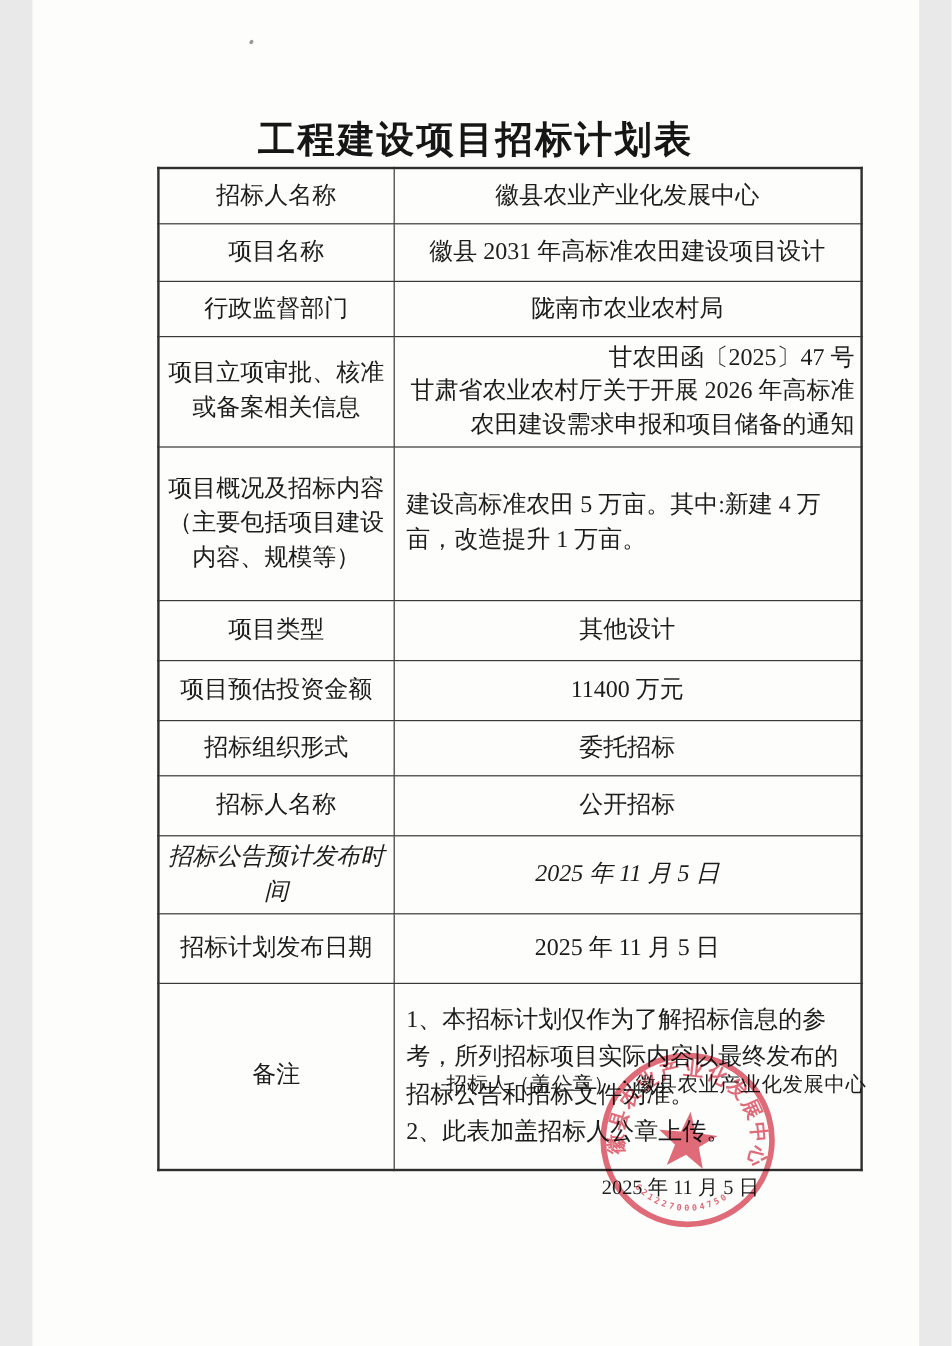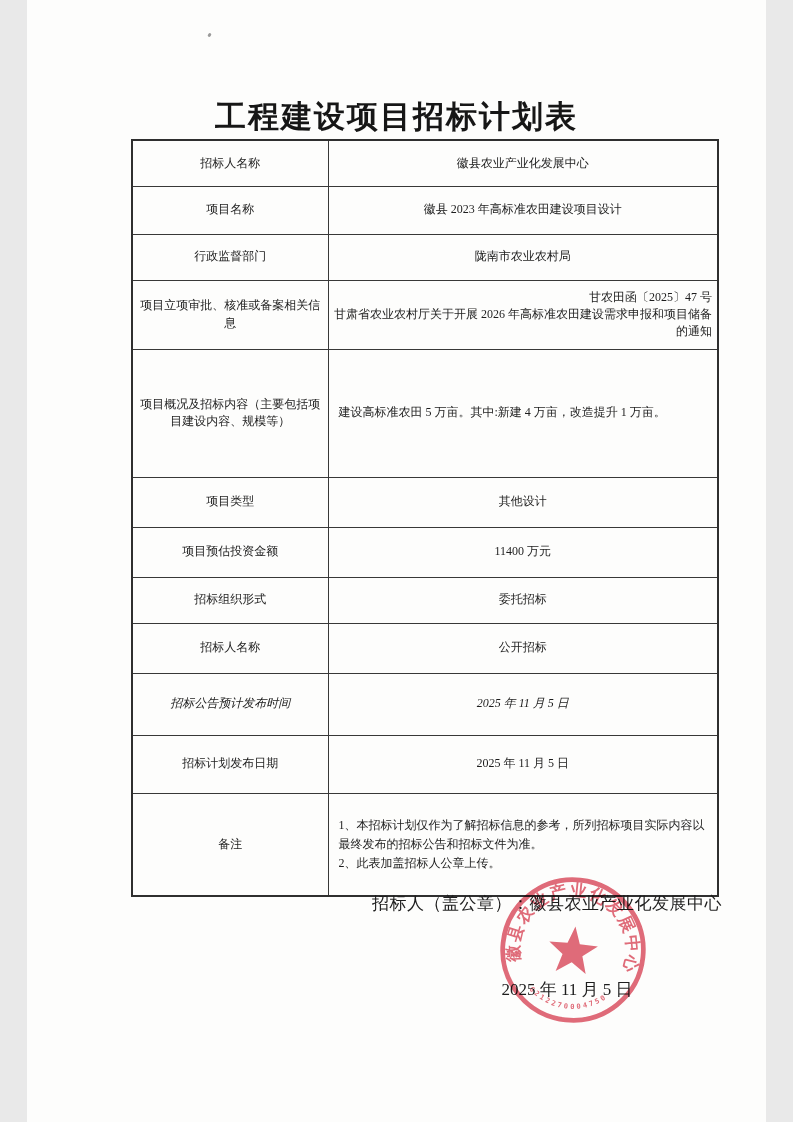--- a/index.html
+++ b/index.html
@@ -34,21 +34,21 @@
   table.plan-table{
     position:absolute;
     left:104px;top:139px;
     width:586px;
     border-collapse:collapse;
     table-layout:fixed;
     border:2px solid #2f2f2f;
   }
   table.plan-table td{
     border:1.5px solid #383838;
-    font-size:12px;
+    font-size:20px;
     color:#1d1d1d;
     padding:3px 5px;
     vertical-align:middle;
     line-height:1.45;
   }
   td.lbl{
     text-align:center;
     padding:3px 14px;
   }
   td.val{
@@ -119,21 +119,21 @@
         <col style="width:196px">
         <col style="width:390px">
       </colgroup>
     <tbody>
       <tr class="r0">
         <td class="lbl">招标人名称</td>
         <td class="val">徽县农业产业化发展中心</td>
       </tr>
       <tr class="r1">
         <td class="lbl">项目名称</td>
-        <td class="val">徽县 2023 年高标准农田建设项目设计</td>
+        <td class="val">徽县 2031 年高标准农田建设项目设计</td>
       </tr>
       <tr class="r2">
         <td class="lbl">行政监督部门</td>
         <td class="val">陇南市农业农村局</td>
       </tr>
       <tr class="r3">
         <td class="lbl">项目立项审批、核准或备案相关信息</td>
         <td class="val">
           <div class="doc-line">甘农田函〔2025〕47 号</div>
           <div class="doc-line">甘肃省农业农村厅关于开展 2026 年高标准农田建设需求申报和项目储备的通知</div>

